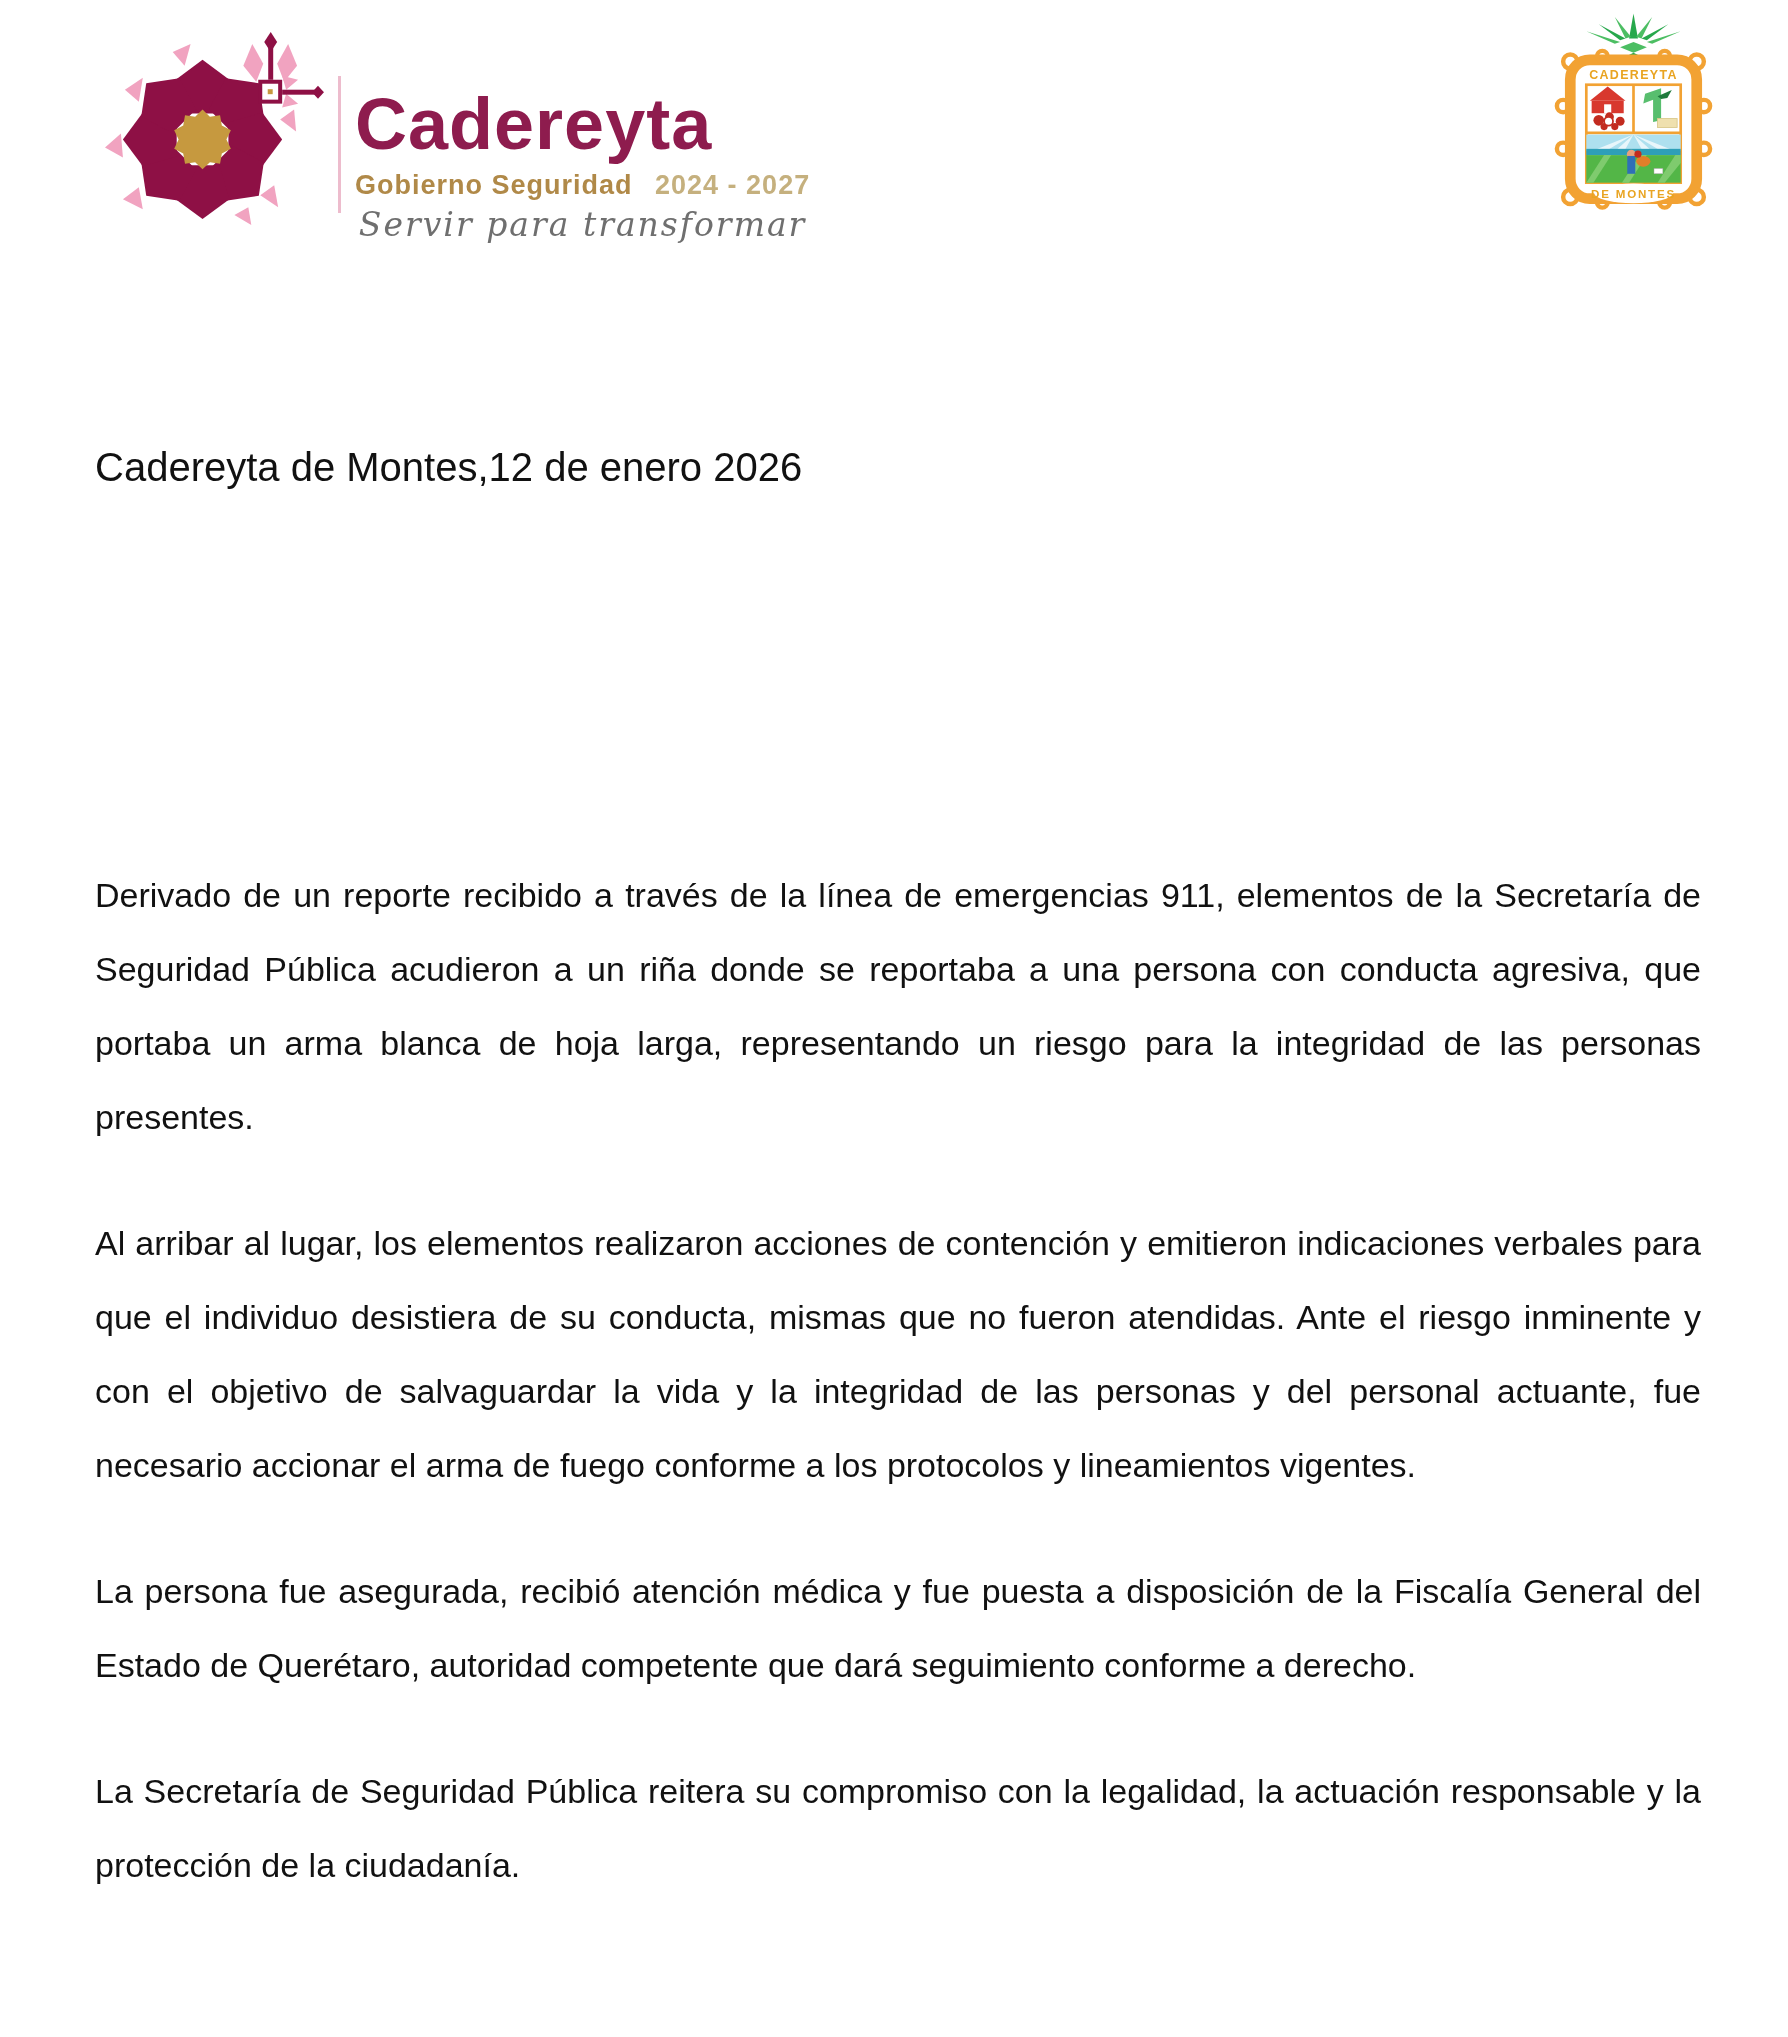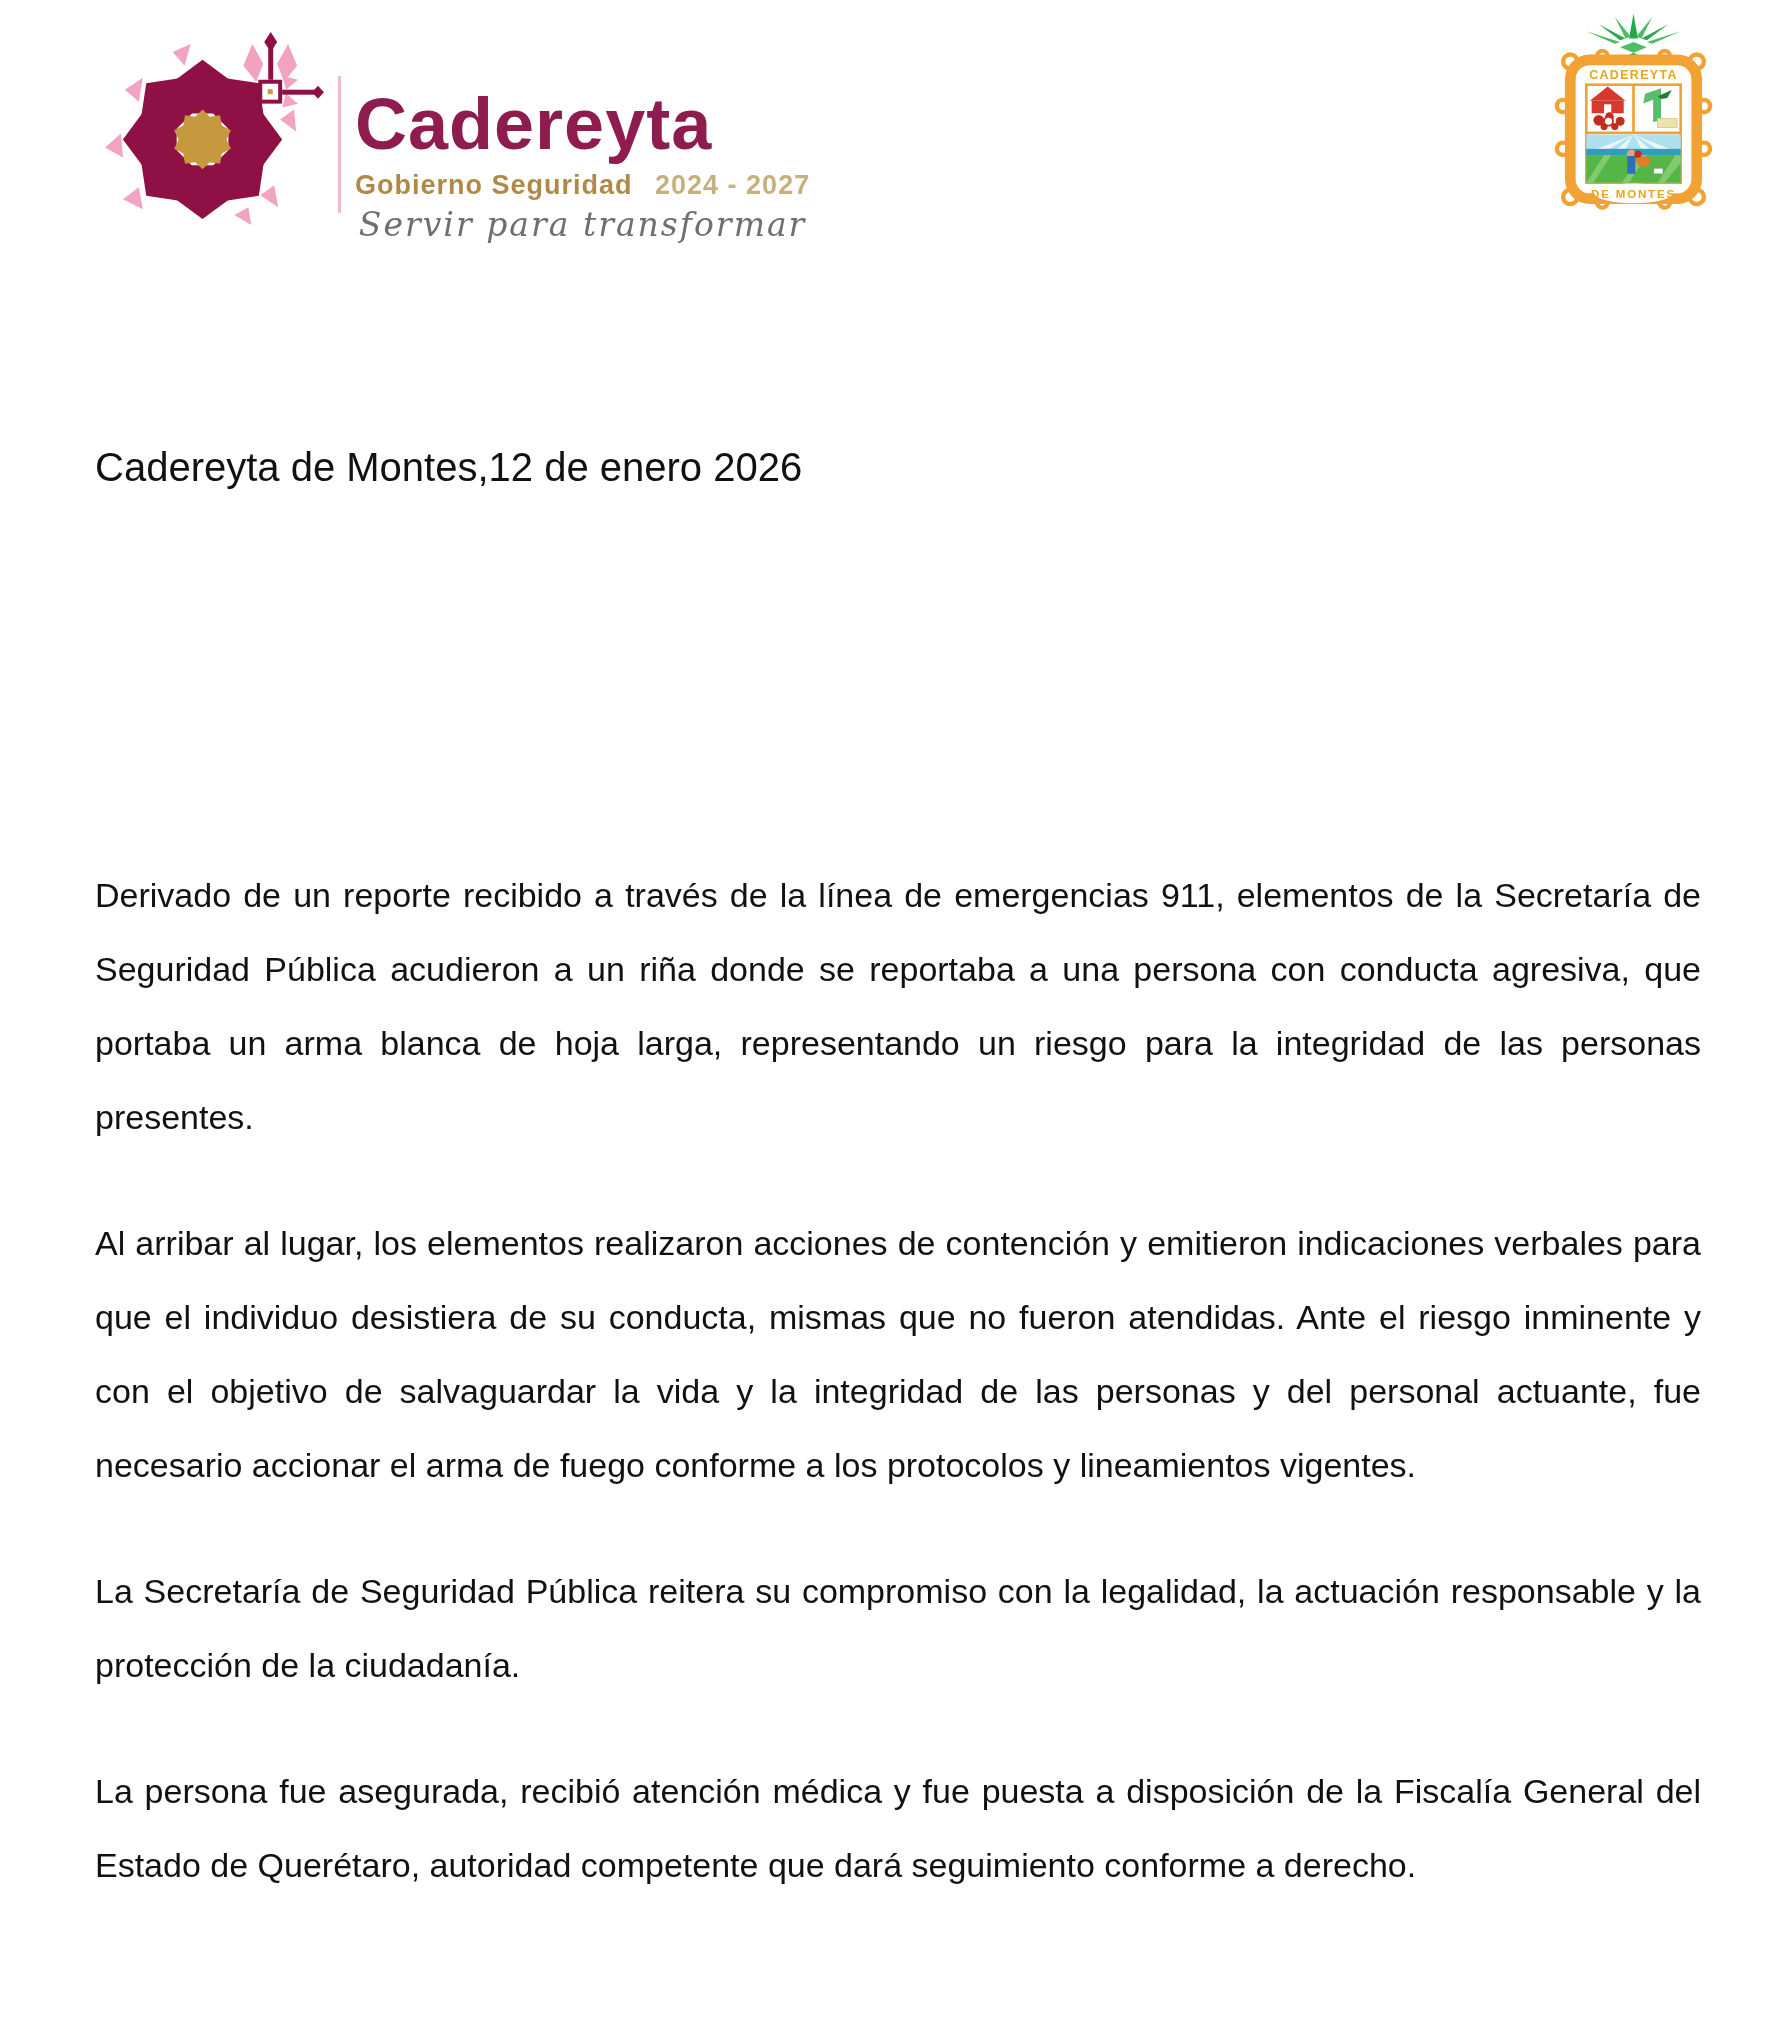--- a/index.html
+++ b/index.html
@@ -183,18 +183,18 @@
     <ellipse cx="105" cy="208" rx="44" ry="11" fill="#ffffff"></ellipse>
     <text x="105" y="213" text-anchor="middle" font-family="Liberation Sans, sans-serif" font-size="13" font-weight="bold" fill="#E9A422" letter-spacing="2">DE MONTES</text>
   </svg>
 
   <div class="date-line">Cadereyta de Montes,12 de enero 2026</div>
 
 
   <div class="doc-body">
     <p>Derivado de un reporte recibido a través de la línea de emergencias 911, elementos de la Secretaría de Seguridad Pública acudieron a un riña donde se reportaba a una persona con conducta agresiva, que portaba un arma blanca de hoja larga, representando un riesgo para la integridad de las personas presentes.</p>
     <p>Al arribar al lugar, los elementos realizaron acciones de contención y emitieron indicaciones verbales para que el individuo desistiera de su conducta, mismas que no fueron atendidas. Ante el riesgo inminente y con el objetivo de salvaguardar la vida y la integridad de las personas y del personal actuante, fue necesario accionar el arma de fuego conforme a los protocolos y lineamientos vigentes.</p>
+    <p>La persona fue asegurada, recibió atención médica y fue puesta a disposición de la Fiscalía General del Estado de Querétaro, autoridad competente que dará seguimiento conforme a derecho.</p>
     <p>La Secretaría de Seguridad Pública reitera su compromiso con la legalidad, la actuación responsable y la protección de la ciudadanía.</p>
-    <p>La persona fue asegurada, recibió atención médica y fue puesta a disposición de la Fiscalía General del Estado de Querétaro, autoridad competente que dará seguimiento conforme a derecho.</p>
   </div>
 
 </div>
 
 
 </body></html>

